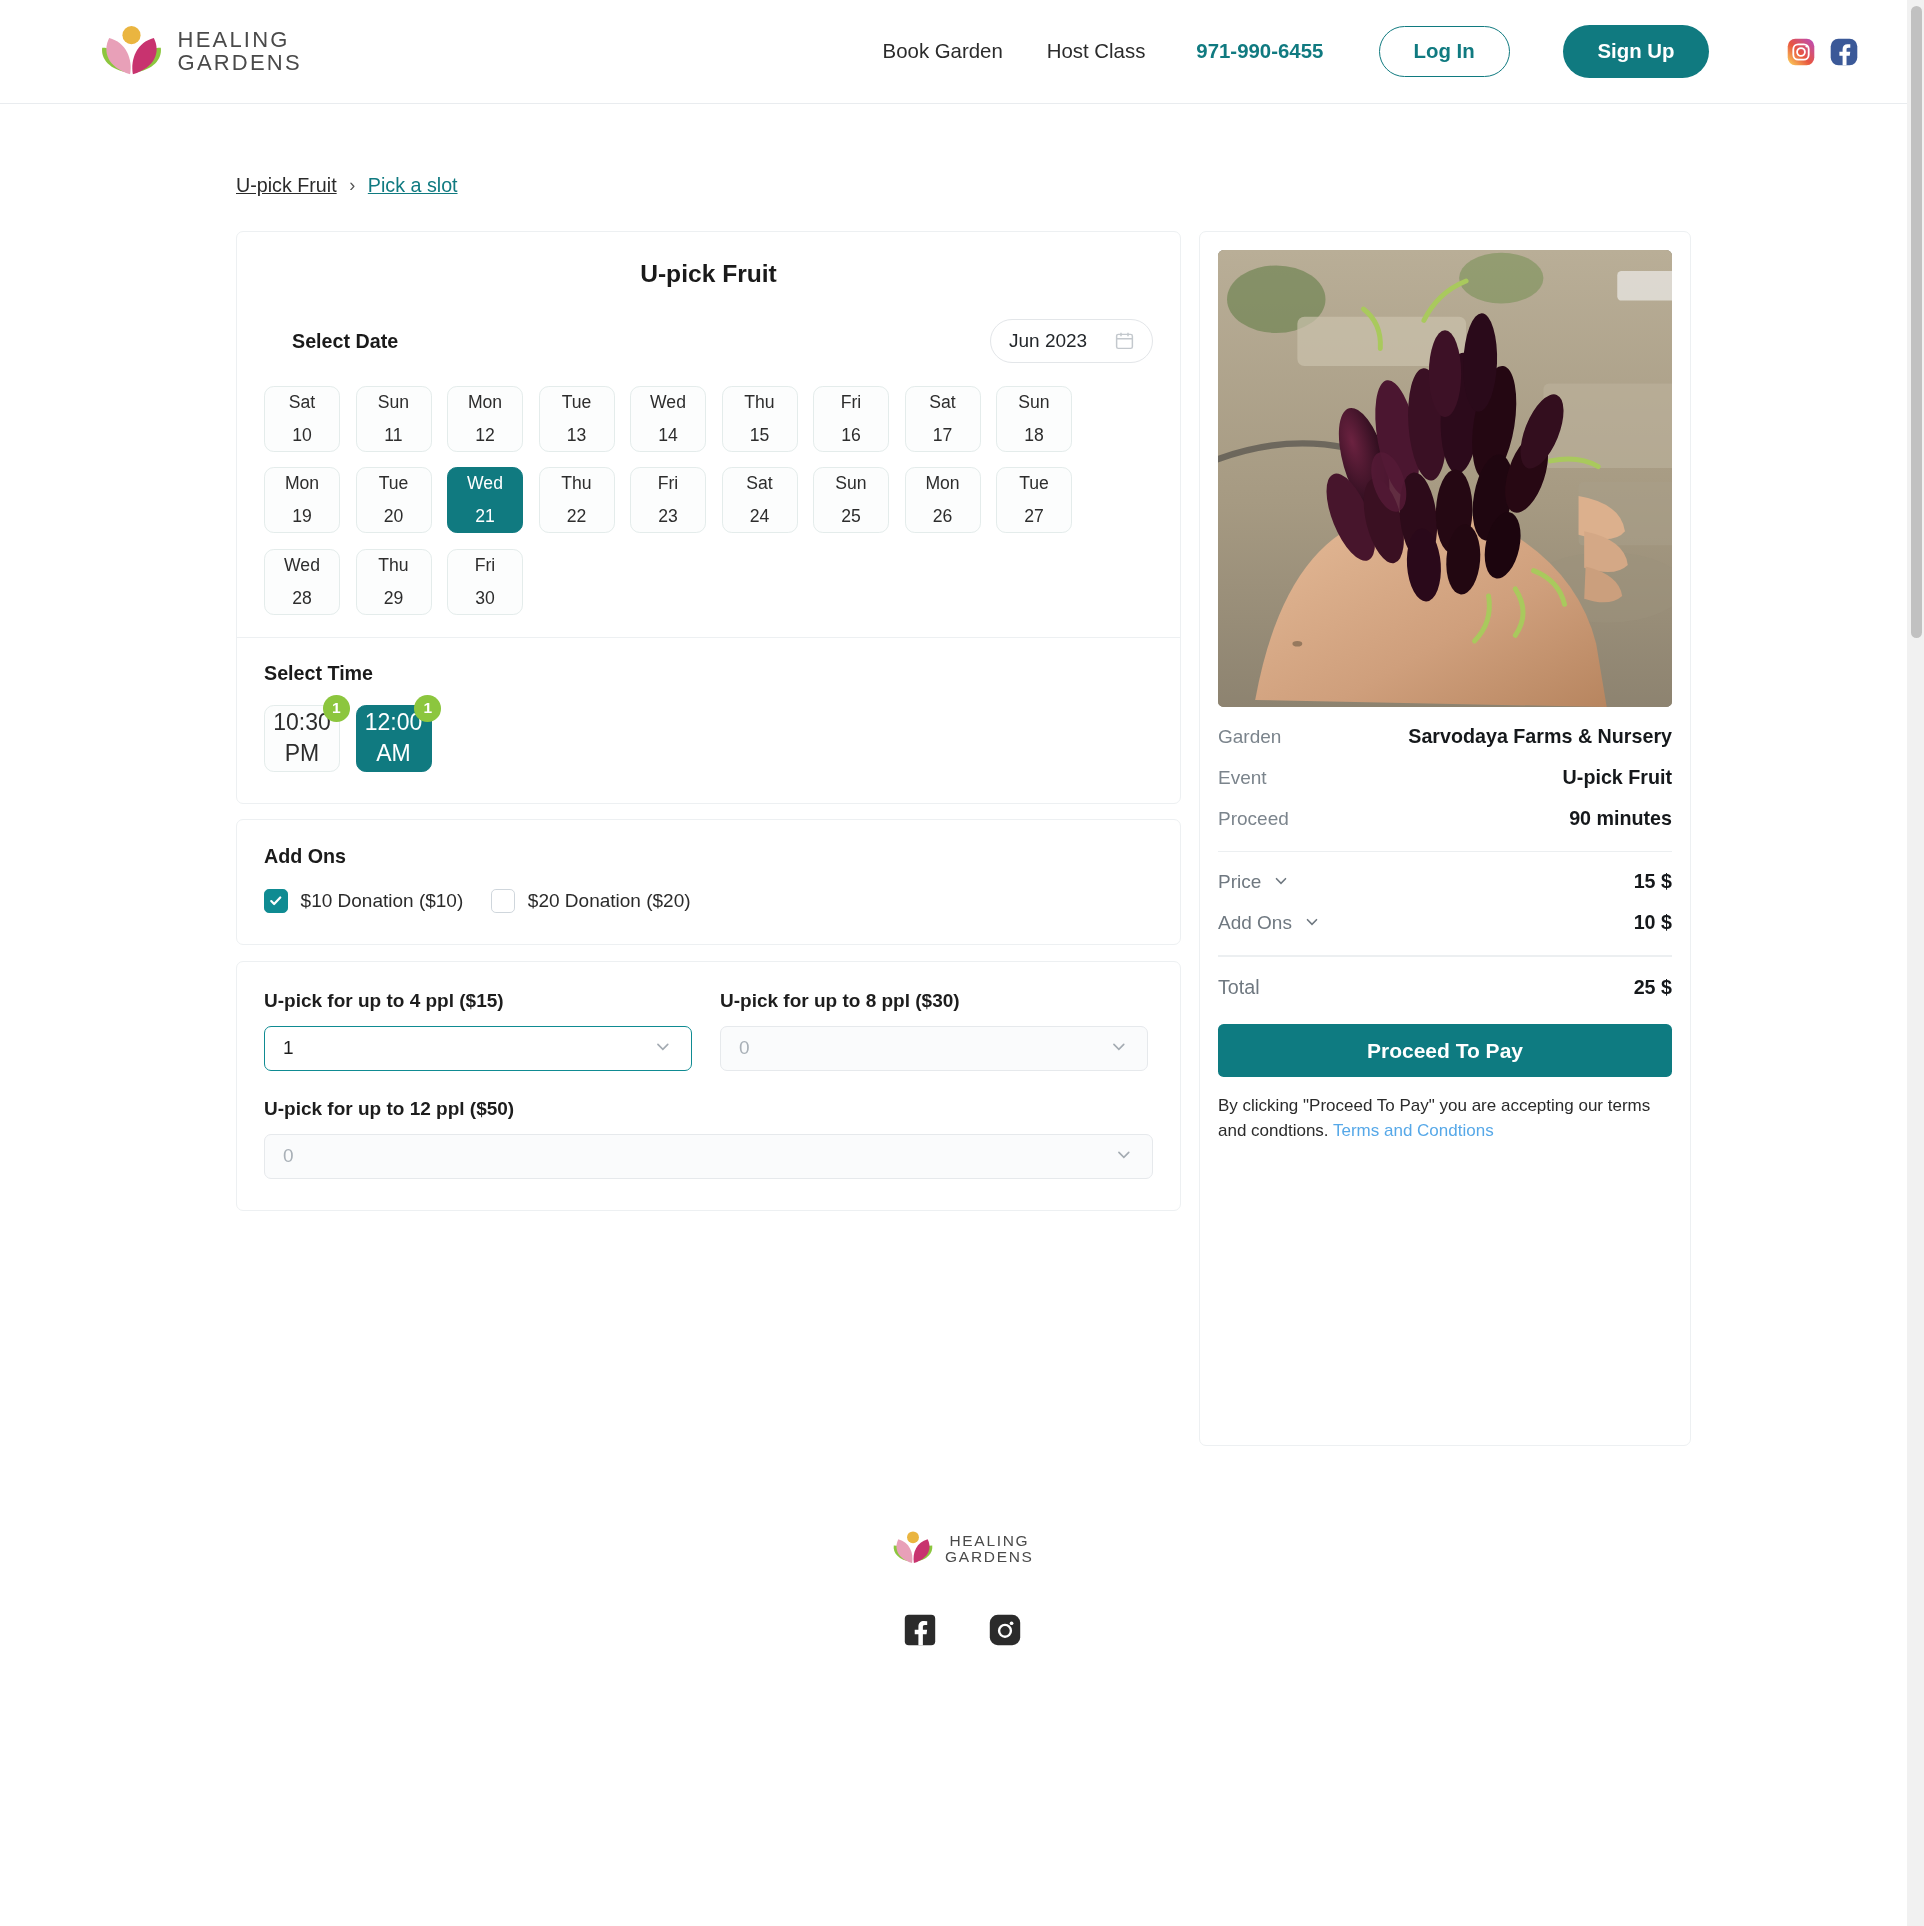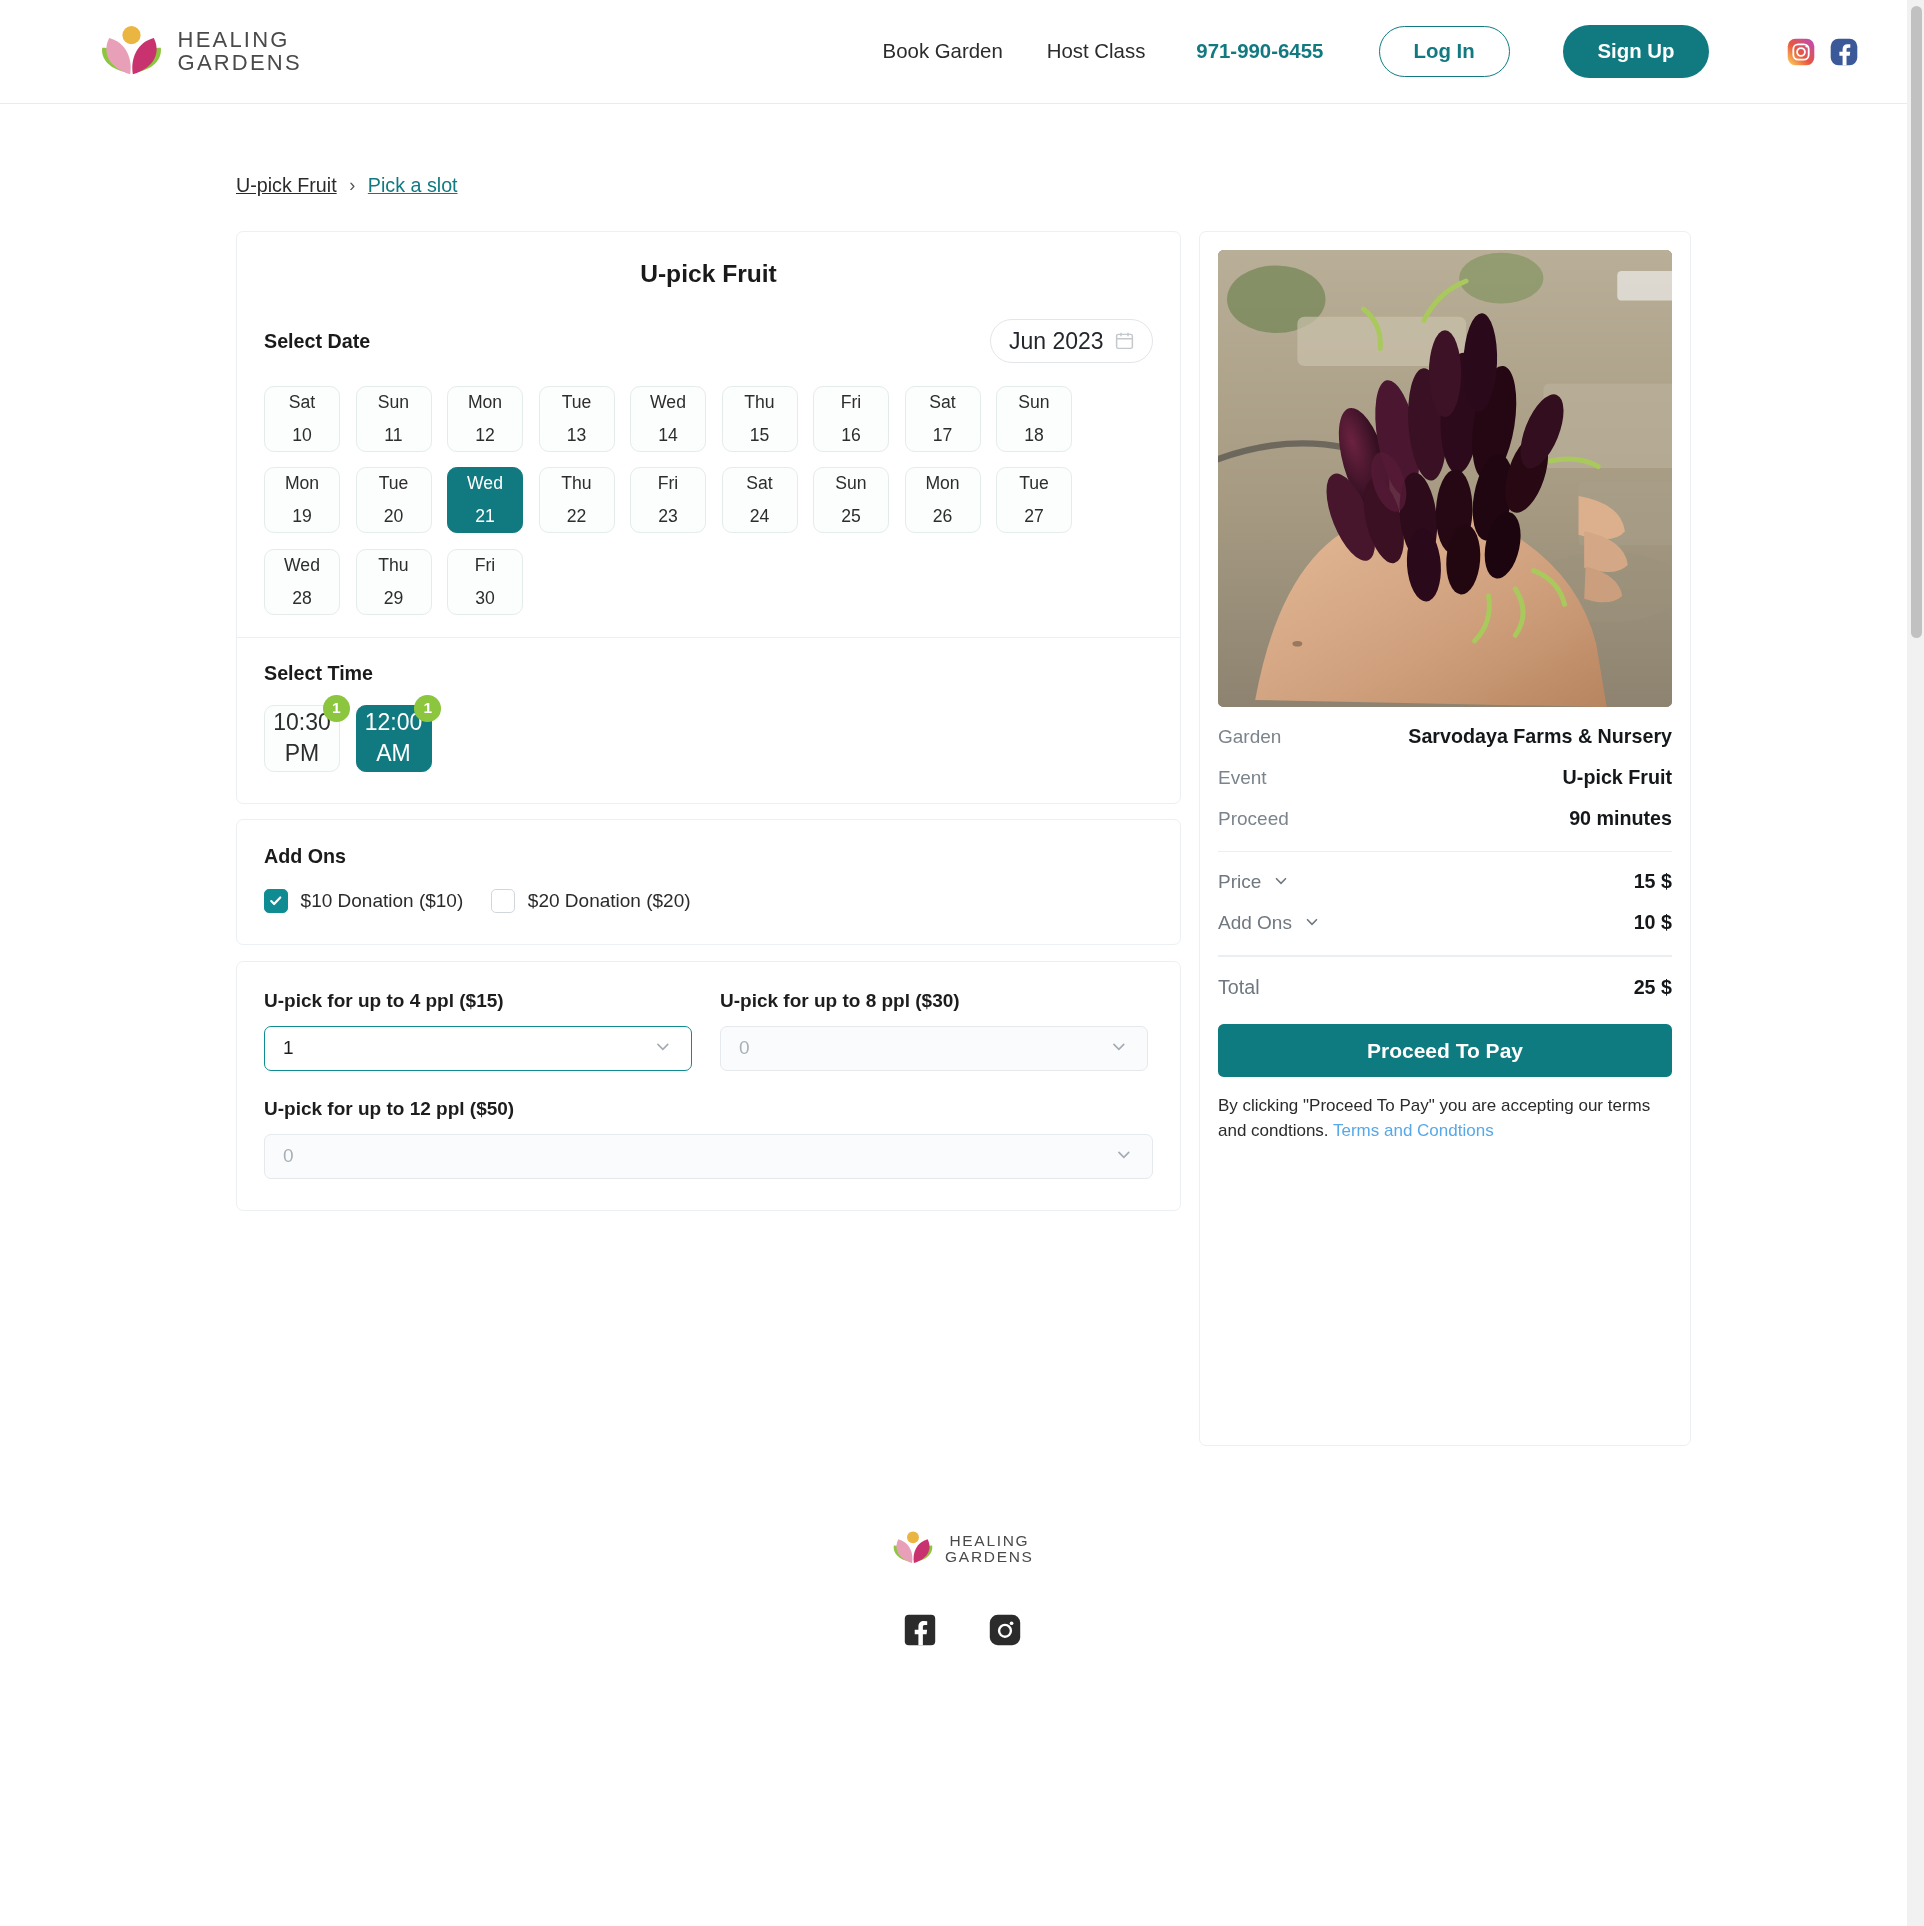--- a/index.html
+++ b/index.html
@@ -65,28 +65,29 @@
     background: #fff; border: 1.4px solid #edf0f2; border-radius: 7px;
   }
   .card + .card { margin-top: 15.5px; }
 
   
   .panel-date { padding: 28px 27px 22.5px 27px; }
   .event-title { text-align: center; font-size: 24.6px; font-weight: 700; color: #1a1a1a; }
   .date-head {
     display: flex; align-items: center; justify-content: space-between;
     margin-top: 31px;
+    margin-left: 28px;
   }
   .label-bold { font-size: 19.7px; font-weight: 700; color: #1a1a1a; }
   .month-picker {
     width: 163px; height: 44px; border: 1.4px solid #e3e6e9; border-radius: 22.5px;
     display: flex; align-items: center; justify-content: space-between;
     padding: 0 17px 0 18px; background: #fff; cursor: pointer;
   }
-  .month-picker .mval { font-size: 23px; color: #23272b; }
+  .month-picker .mval { font-size: 19px; color: #23272b; }
 
   .date-grid { display: flex; flex-wrap: wrap; gap: 15.5px; margin-top: 22.5px; }
   .date-chip {
     width: 76px; height: 66px; border: 1.4px solid #e4eceb; border-radius: 9.8px;
     background: #fcfdfd; display: flex; flex-direction: column;
     align-items: center; justify-content: center; gap: 12px; cursor: pointer;
   }
   .date-chip .dow { font-size: 17.6px; color: #2d2d2d; }
   .date-chip .dnum { font-size: 17.6px; color: #2d2d2d; }
   .date-chip.sel { background: #107A80; border-color: #107A80; }

